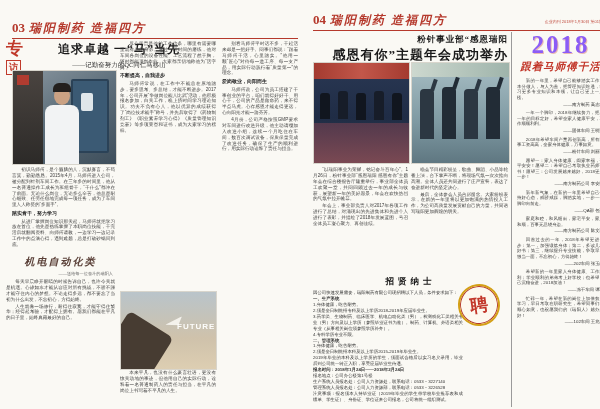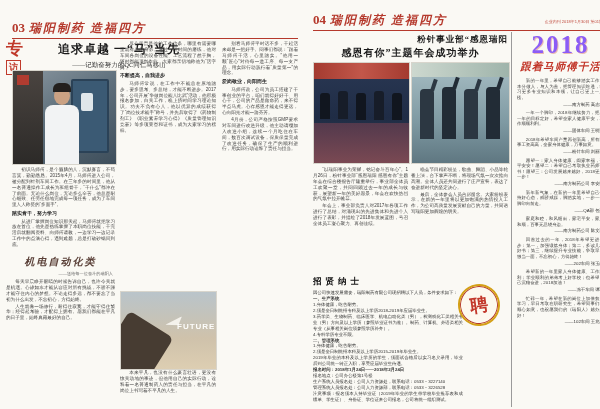--- a/index.html
+++ b/index.html
@@ -30,21 +30,21 @@
                font-size:10px;color:#5a4038;text-align:center;letter-spacing:2px;}
   .essay-by{font-size:4.2px;color:#666;text-align:right;margin:2px 2px 3px 0;}
   .photo{position:absolute;overflow:hidden;border:1px solid #d8d5cc;}
   .y2018{font-family:"Liberation Serif",serif;font-weight:bold;font-size:25px;
          color:#8b5cf6;text-align:center;letter-spacing:2px;line-height:1;
          text-shadow:1px 1px 0 #e9b9b2;}
   .wish-title{font-family:"Liberation Serif",serif;font-style:italic;font-weight:bold;
               font-size:10.5px;color:#c2372a;text-align:center;letter-spacing:1px;}
   .wish p{margin:0 0 1px 0;text-indent:2em;}
   .wish .by{text-indent:0;text-align:right;margin-bottom:3px;color:#2f2f2f;}
-  .recruit-title{font-size:8.5px;font-weight:bold;text-align:left;color:#111;
+  .recruit-title{font-size:8.5px;font-weight:bold;text-align:center;color:#111;
                  letter-spacing:4px;margin-bottom:2px;}
   .rl{font-size:4.4px;line-height:1.35;color:#333;margin:0;text-align:justify;}
   .rl.b{font-weight:bold;}
   .stamp{position:absolute;width:38px;height:38px;border-radius:50%;
          border:2px solid #d4a017;background:#fdf8ee;display:flex;align-items:center;
          justify-content:center;transform:rotate(-8deg);box-shadow:0 0 0 1px #b5392c inset;}
   .stamp span{font-size:18px;font-weight:bold;color:#c2372a;
               font-family:"Liberation Serif",serif;}
   .ph-el{position:absolute;}
 </style>
@@ -119,21 +119,21 @@
 
   <div class="abs" style="left:300px;top:0;width:300px;height:330px;margin-left:8px;">
     <div class="abs masthead" style="left:5px;top:12px;">
       <span class="pageno">04</span><span>瑞阳制药  造福四方</span>
     </div>
     <div class="abs issue" style="right:5px;top:19px;">企业内刊 2018年1月30日 第01期</div>
     <div class="abs hline" style="left:5px;top:30px;width:290px;"></div>
 
     <div class="abs headline" style="left:5px;top:34px;width:195px;">
       <div style="font-size:8.5px;letter-spacing:1px;text-align:right;">粉针事业部“感恩瑞阳</div>
-      <div style="font-size:10px;letter-spacing:1px;">感恩有你”主题年会成功举办</div>
+      <div style="font-size:13px;letter-spacing:1px;text-align:right;">感恩有你”主题年会成功举办</div>
     </div>
 
     <div class="photo" style="left:5px;top:62px;width:95px;height:100px;background:linear-gradient(180deg,#2a3854 0%,#1f2c45 55%,#3a4456 100%);">
       <div class="ph-el" style="left:0;top:0;width:95px;height:16px;background:linear-gradient(90deg,#a43b30,#c2574a,#a43b30);"></div>
       <div class="ph-el" style="left:6px;top:30px;width:10px;height:26px;background:#11161f;border-radius:3px 3px 0 0;"></div>
       <div class="ph-el" style="left:24px;top:28px;width:10px;height:28px;background:#171d29;border-radius:3px 3px 0 0;"></div>
       <div class="ph-el" style="left:42px;top:30px;width:10px;height:27px;background:#11161f;border-radius:3px 3px 0 0;"></div>
       <div class="ph-el" style="left:60px;top:28px;width:10px;height:29px;background:#171d29;border-radius:3px 3px 0 0;"></div>
       <div class="ph-el" style="left:78px;top:30px;width:10px;height:27px;background:#11161f;border-radius:3px 3px 0 0;"></div>
       <div class="ph-el" style="left:0;top:60px;width:95px;height:40px;background:linear-gradient(180deg,#5f3c4e,#8a4a52);opacity:.8;"></div>

